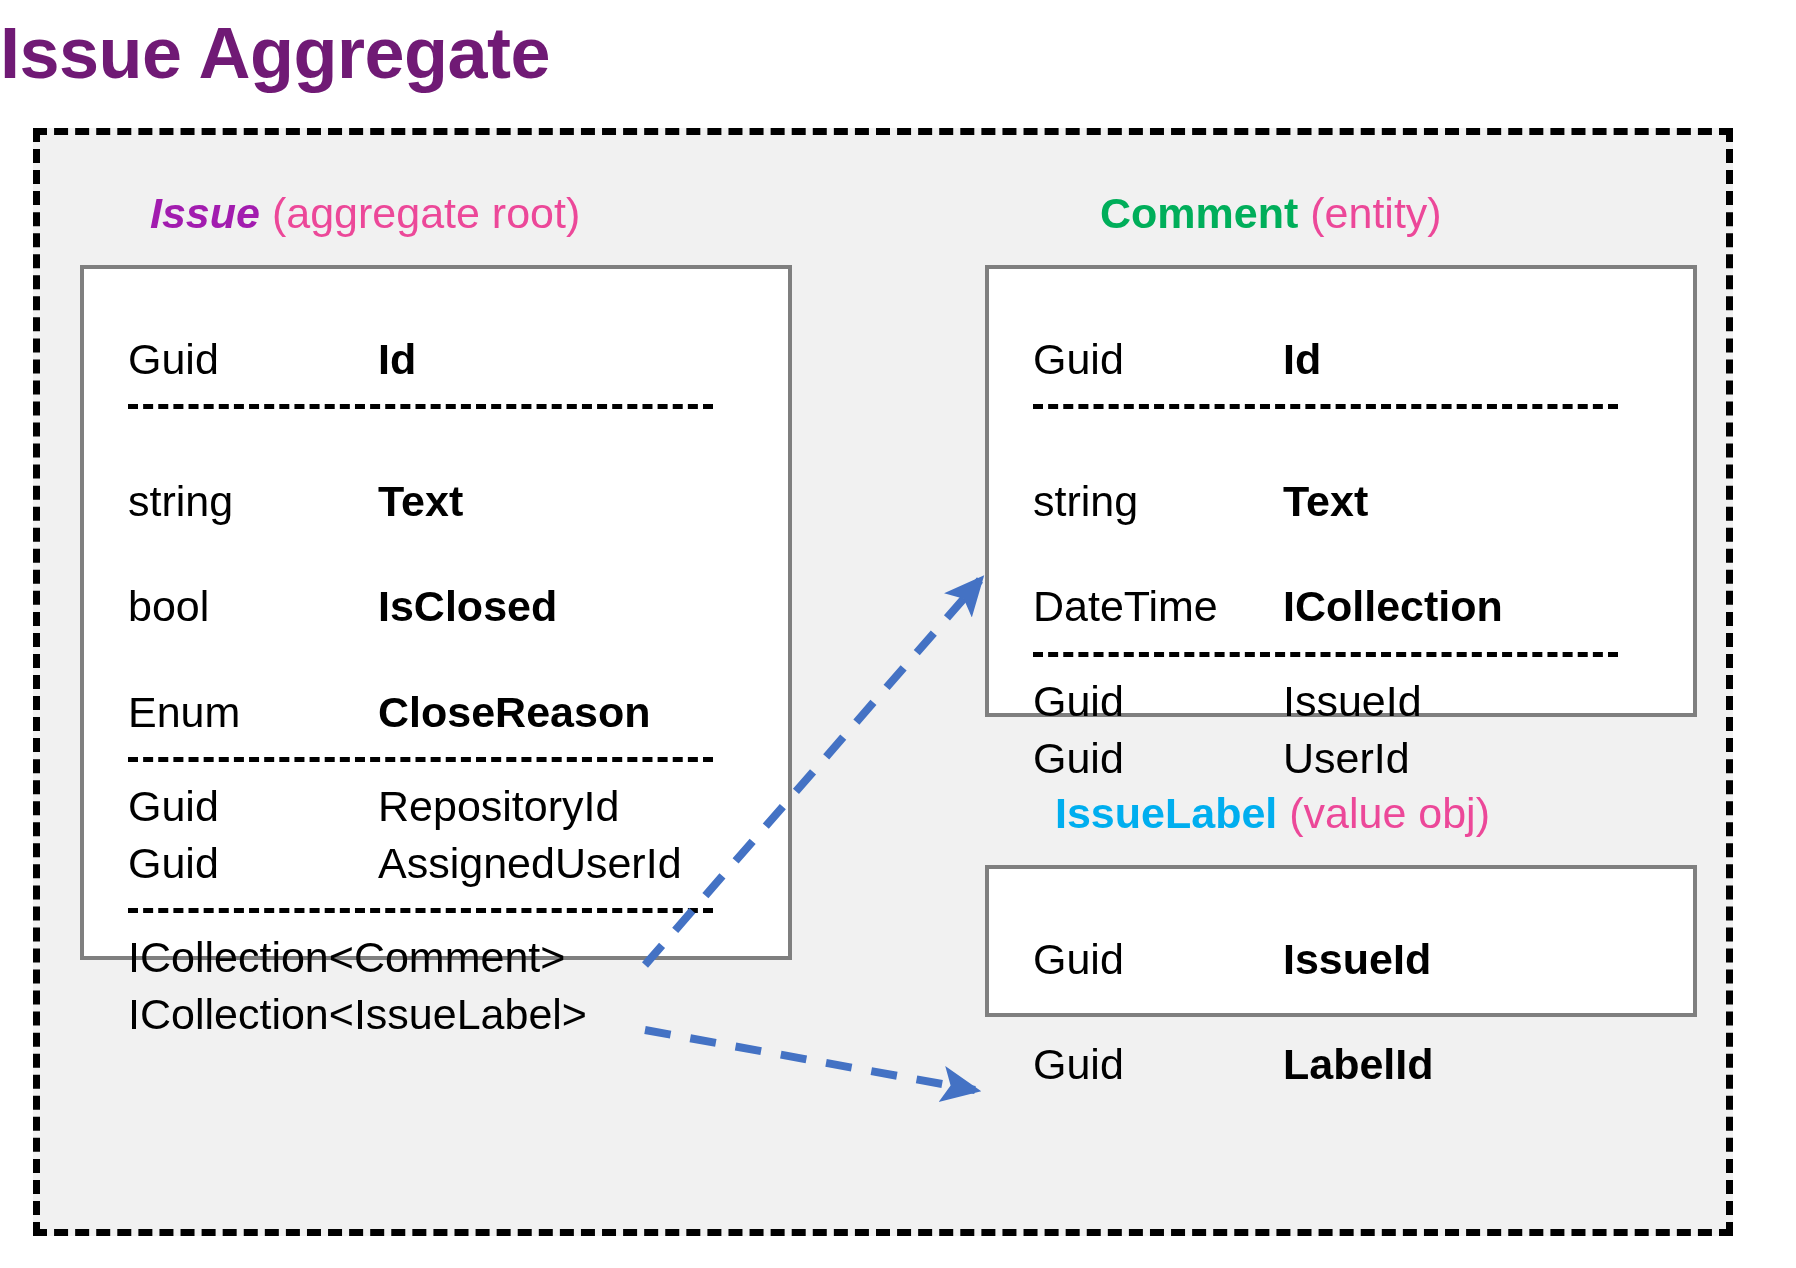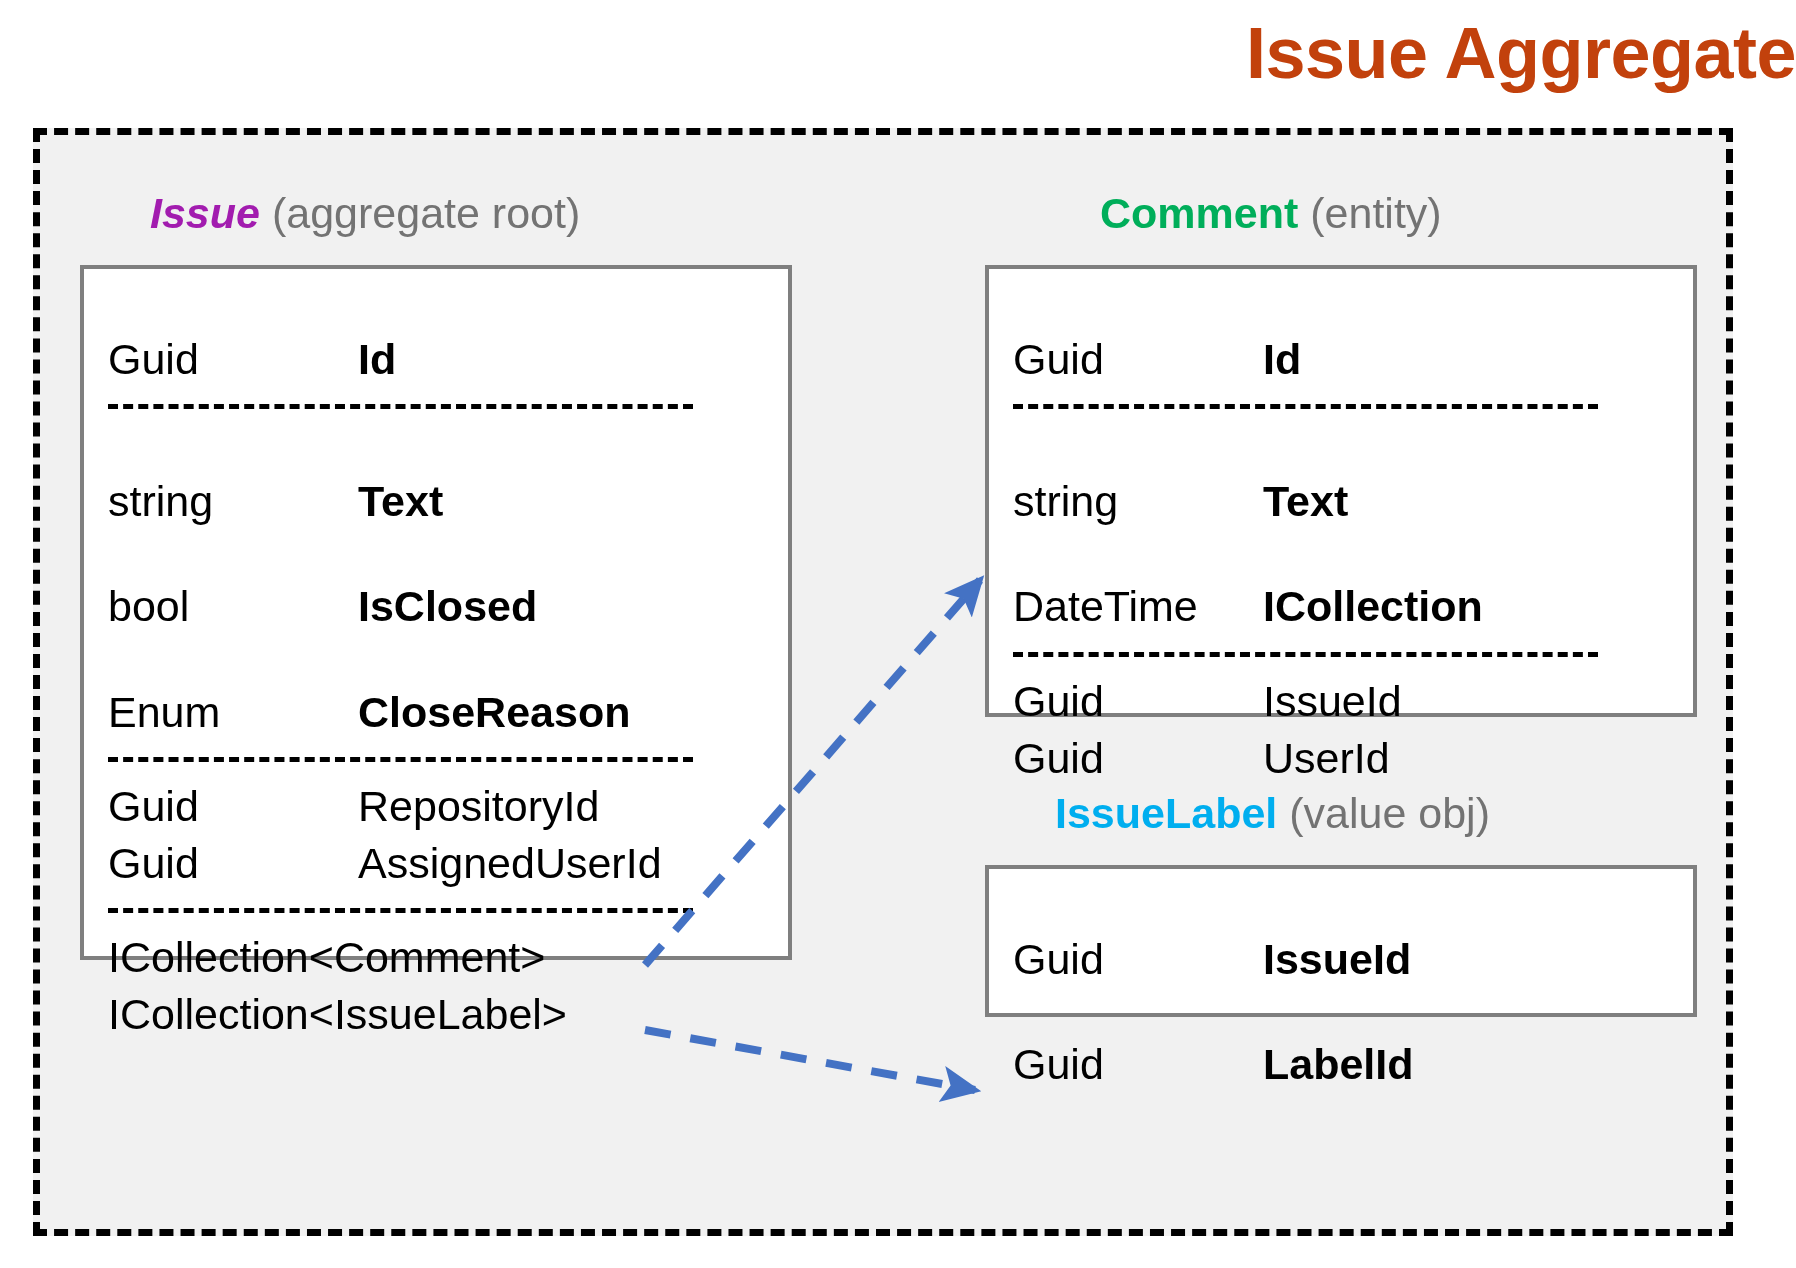--- a/index.html
+++ b/index.html
@@ -17,24 +17,24 @@
     background: #ffffff;
     overflow: hidden;
   }
 
   
   .diagram-title {
     position: absolute;
     left: 0;
     top: 14px;
     width: 1796px;
-    text-align: right;
+    text-align: left;
     font-size: 72px;
     font-weight: bold;
-    color: #c2410c;
+    color: #701a75;
     letter-spacing: -0.5px;
     line-height: 1.1;
   }
 
   
   .aggregate-boundary {
     position: absolute;
     left: 33px;
     top: 128px;
     width: 1700px;
@@ -50,36 +50,37 @@
     font-size: 43px;
     line-height: 1.1;
     white-space: nowrap;
     color: #000000;
   }
   .entity-heading .ename {
     font-weight: bold;
   }
   .entity-heading .ekind {
     font-weight: normal;
-    color: #737373;
+    color: #ec4899;
   }
   .h-issue      { left: 150px;  top: 190px;  }
   .h-comment    { left: 1100px; top: 190px;  }
   .h-issuelabel { left: 1055px; top: 790px;  }
 
   .c-red  { color: #a21caf; font-style: italic; }
   .c-green{ color: #00AE5A; }
   .c-cyan { color: #00AEEF; }
 
   
   .class-box {
     position: absolute;
     background: #FFFFFF;
     border: 4px solid #7F7F7F;
     box-sizing: border-box;
+    padding-left: 20px;
   }
   .box-issue      { left: 80px;  top: 265px;  width: 712px;  height: 695px; }
   .box-comment    { left: 985px; top: 265px;  width: 712px;  height: 452px; }
   .box-issuelabel { left: 985px; top: 865px;  width: 712px;  height: 152px; }
 
   .box-inner {
     position: relative;
     padding: 14px 0 0 24px;
   }
 

